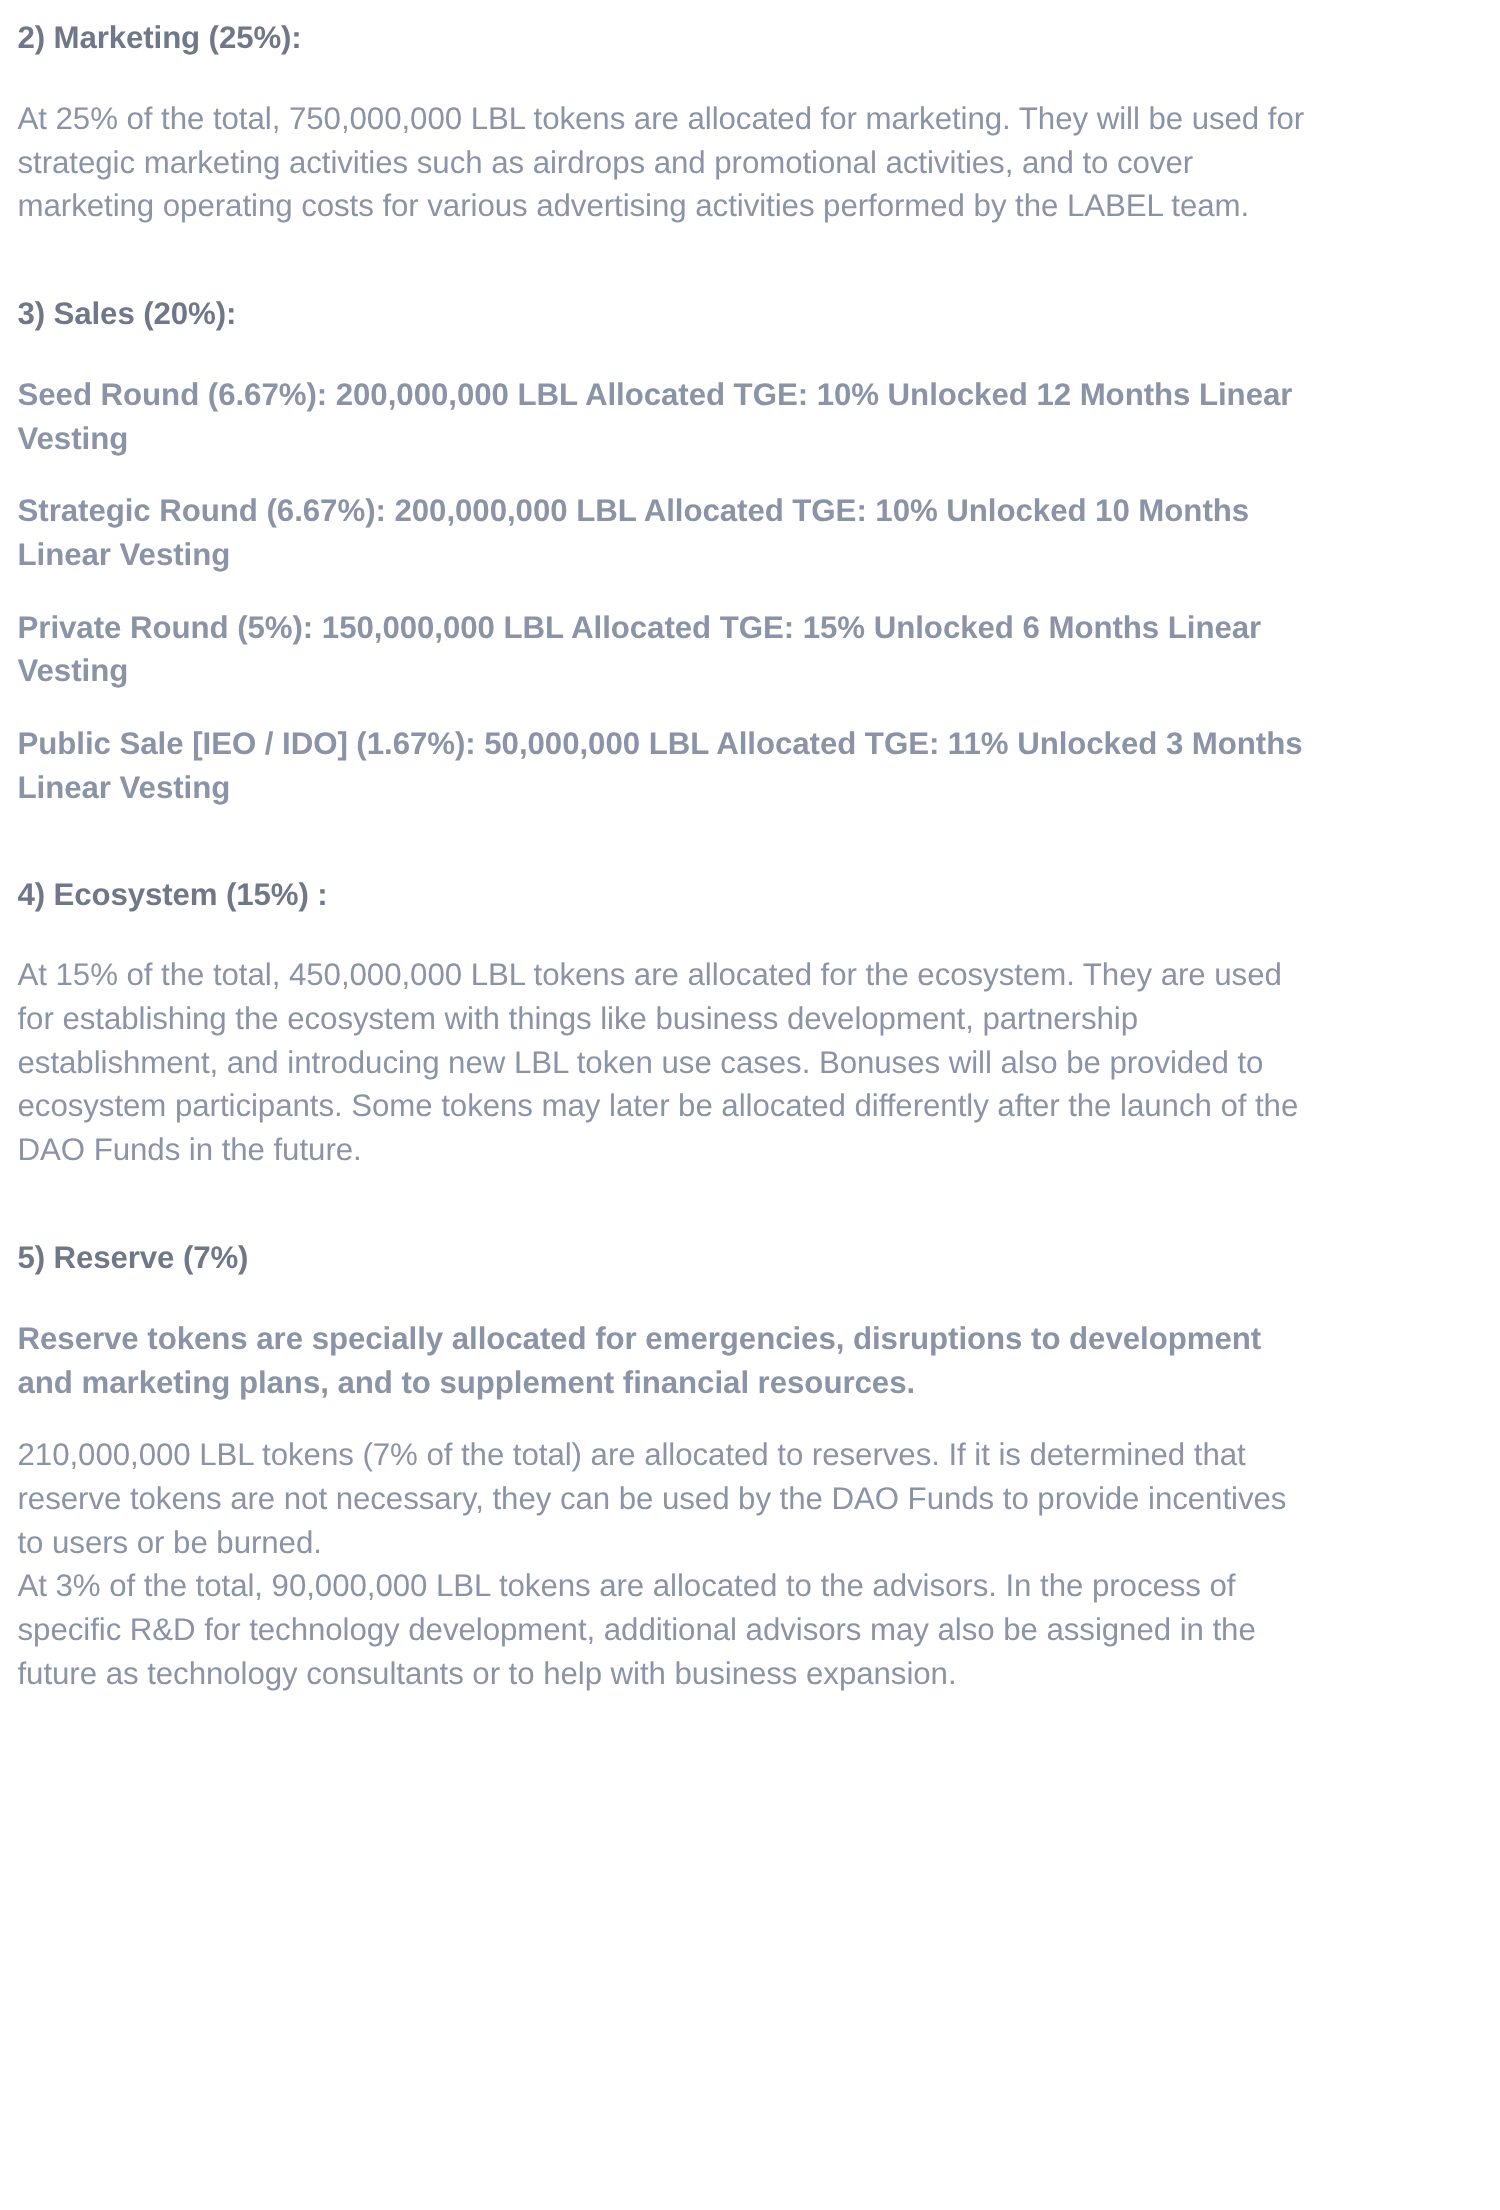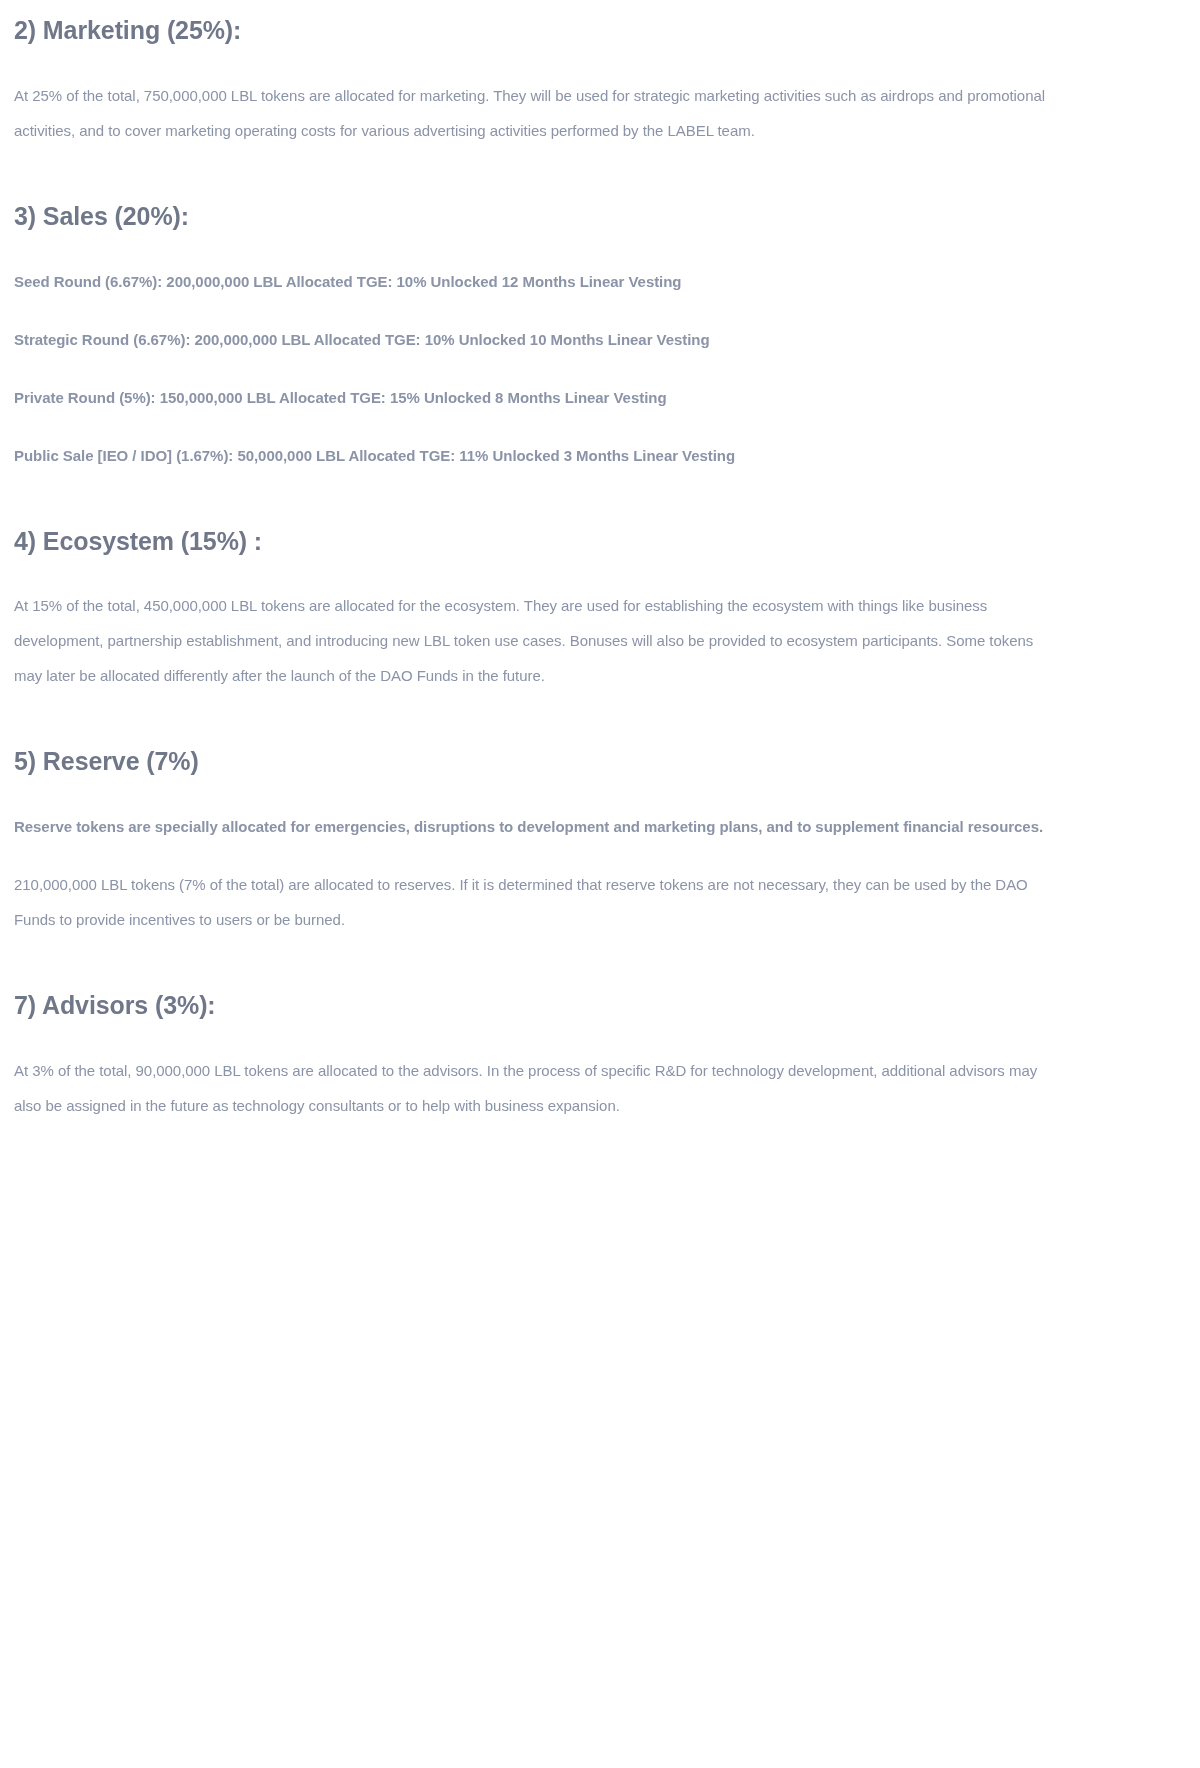--- a/index.html
+++ b/index.html
@@ -27,21 +27,21 @@
     line-height: 1.35;
     font-weight: bold;
     color: #6f7789;
     margin: 0 0 30px 0;
     letter-spacing: -0.1px;
   }
   h3.heading.spaced-top {
     margin-top: 52px;
   }
   p.para {
-    font-size: 15px;
+    font-size: 25px;
     line-height: 35px;
     margin: 0 0 29px 0;
     color: #8b93a7;
     letter-spacing: -0.05px;
     font-weight: 400;
   }
   p.para.tight {
     margin-bottom: 23px;
     font-weight: bold;
   }
@@ -59,34 +59,33 @@
 
   <div class="section block">
     <h3 class="heading">2) Marketing (25%):</h3>
     <p class="para">At 25% of the total, 750,000,000 LBL tokens are allocated for marketing. They will be used for strategic marketing activities such as airdrops and promotional activities, and to cover marketing operating costs for various advertising activities performed by the LABEL team.</p>
   </div>
 
   <div class="section block">
     <h3 class="heading spaced-top">3) Sales (20%):</h3>
     <p class="para tight">Seed Round (6.67%): 200,000,000 LBL Allocated TGE: 10% Unlocked 12 Months Linear Vesting</p>
     <p class="para tight">Strategic Round (6.67%): 200,000,000 LBL Allocated TGE: 10% Unlocked 10 Months Linear Vesting</p>
-    <p class="para tight">Private Round (5%): 150,000,000 LBL Allocated TGE: 15% Unlocked 8 Months Linear Vesting</p>
+    <p class="para tight">Private Round (5%): 150,000,000 LBL Allocated TGE: 15% Unlocked 6 Months Linear Vesting</p>
     <p class="para tight">Public Sale [IEO / IDO] (1.67%): 50,000,000 LBL Allocated TGE: 11% Unlocked 3 Months Linear Vesting</p>
   </div>
 
   <div class="section block">
     <h3 class="heading spaced-top">4) Ecosystem (15%) :</h3>
     <p class="para">At 15% of the total, 450,000,000 LBL tokens are allocated for the ecosystem. They are used for establishing the ecosystem with things like business development, partnership establishment, and introducing new LBL token use cases. Bonuses will also be provided to ecosystem participants. Some tokens may later be allocated differently after the launch of the DAO Funds in the future.</p>
   </div>
 
   <div class="section block">
     <h3 class="heading spaced-top">5) Reserve (7%)</h3>
     <p class="para tight">Reserve tokens are specially allocated for emergencies, disruptions to development and marketing plans, and to supplement financial resources.</p>
     <p class="para">210,000,000 LBL tokens (7% of the total) are allocated to reserves. If it is determined that reserve tokens are not necessary, they can be used by the DAO Funds to provide incentives to users or be burned.</p>
   </div>
 
 
   <div class="section block">
-    <h3 class="heading spaced-top">7) Advisors (3%):</h3>
     <p class="para">At 3% of the total, 90,000,000 LBL tokens are allocated to the advisors. In the process of specific R&amp;D for technology development, additional advisors may also be assigned in the future as technology consultants or to help with business expansion.</p>
   </div>
 
 </div>
 
 </body></html>

